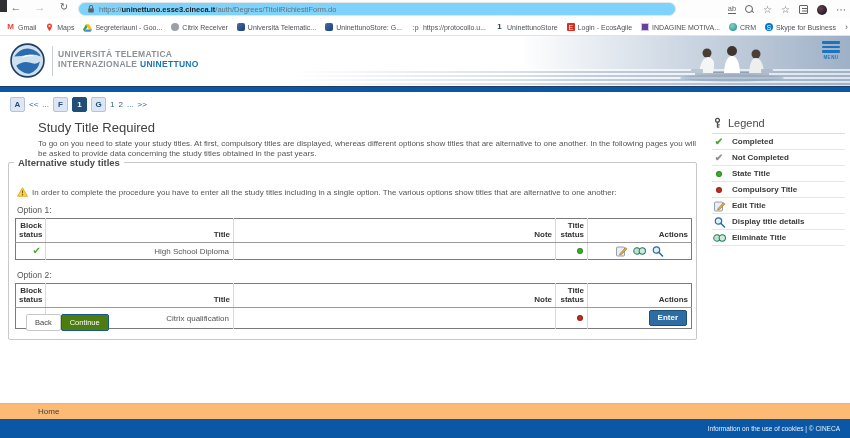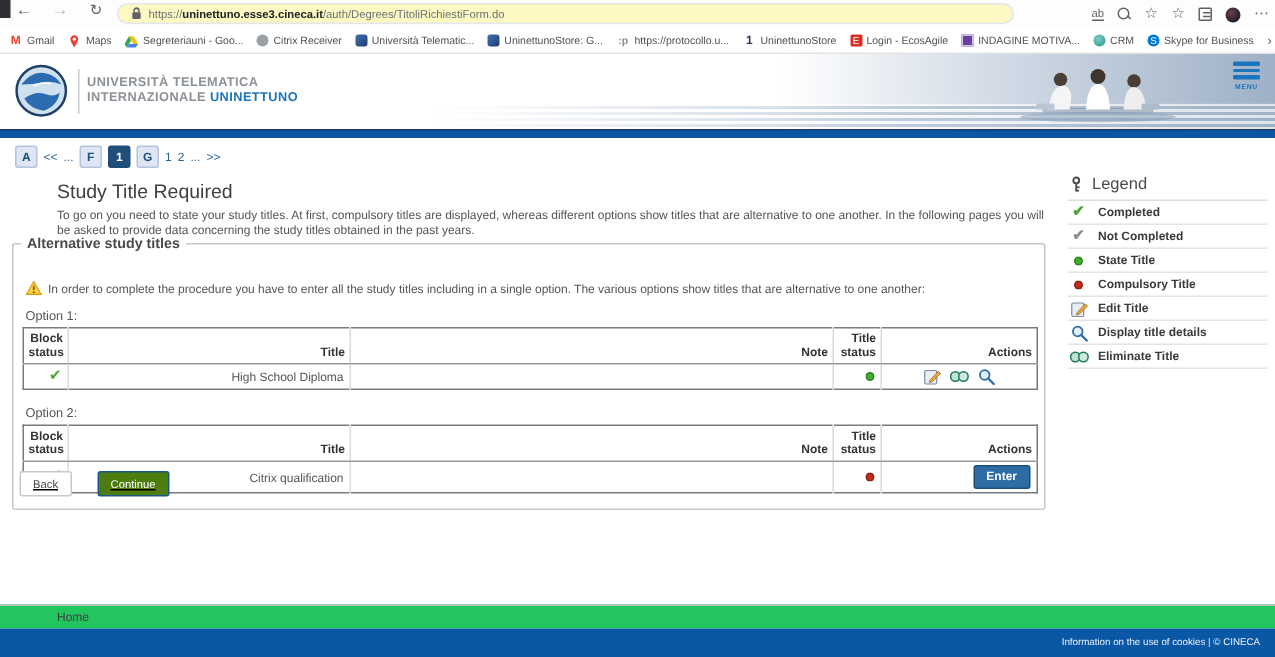--- a/index.html
+++ b/index.html
@@ -7,21 +7,21 @@
   body { font-family:"Liberation Sans", sans-serif; background:#fff; }
   .screen { position:relative; width:850px; height:438px; overflow:hidden; background:#fff; }
 
   
   .chrome-top { position:absolute; left:0; top:0; width:850px; height:19px; background:#fdfdfd; }
   .corner-artifact { position:absolute; left:0; top:0; width:7px; height:12px; background:#2e2e33; }
   .nav-ico { position:absolute; top:1px; font-size:11px; color:#5f6368; width:16px; text-align:center; cursor:pointer; }
   .nav-back { left:8px; }
   .nav-fwd { left:32px; color:#b6b9bd; }
   .nav-refresh { left:56px; font-size:10px; }
-  .addressbar { position:absolute; left:78px; top:2px; width:598px; height:14px; background:#fef9c3; border:1px solid #e4e6e8; border-radius:7px; display:flex; align-items:center; padding:0 8px; gap:4px; }
+  .addressbar { position:absolute; left:78px; top:2px; width:598px; height:14px; background:#7dd3fc; border:1px solid #e4e6e8; border-radius:7px; display:flex; align-items:center; padding:0 8px; gap:4px; }
   .addressbar .url { font-size:7.5px; white-space:nowrap; overflow:hidden; }
   .url-scheme, .url-path { color:#6b6f73; }
   .url-host { color:#202124; font-weight:bold; }
   .chrome-right { position:absolute; right:4px; top:0; height:19px; display:flex; align-items:center; gap:9px; }
   .cr-ico { font-size:8px; color:#5f6368; cursor:pointer; line-height:1; }
   .readaloud { font-size:7.5px; border-bottom:1px solid #5f6368; padding-bottom:1px; }
   .mini-mag { position:relative; width:9px; height:9px; }
   .mini-mag::before { content:""; position:absolute; left:0; top:0; width:6px; height:6px; border:1.2px solid #5f6368; border-radius:50%; }
   .mini-mag::after { content:""; position:absolute; left:6px; top:6px; width:3px; height:1.4px; background:#5f6368; transform:rotate(45deg); }
   .star-ico { font-size:10px; color:#5f6368; }
@@ -88,33 +88,33 @@
   .check-green { color:#4aa832; }
   .check-gray { color:#8f8f8f; }
   .dot { display:inline-block; width:6px; height:6px; border-radius:50%; border:1px solid rgba(0,0,0,.25); }
   .dot-green { background:#3fae2a; }
   .dot-red { background:#c42b1c; }
   .dot-yellow { background:#e0a800; }
   .actions-cell { display:flex; align-items:center; justify-content:center; gap:5px; }
   .act-icon { width:13px; height:12px; cursor:pointer; }
   .enter-btn { display:inline-block; background:#2e6da4; border:1px solid #204d74; color:#fff; font-size:8px; font-weight:bold; padding:2px 8px 3px 8px; border-radius:2px; cursor:pointer; }
 
-  .btn-row { position:absolute; left:13px; top:222px; display:flex; gap:17px;text-decoration:underline; }
+  .btn-row { position:absolute; left:26px; top:222px; display:flex; gap:0; }
   .btn { font-size:7.5px; padding:3px 8px; border-radius:2px; cursor:pointer; }
   .btn-back { background:#fff; border:1px solid #c9c9c9; color:#444; }
   .btn-continue { background:#4d7c0f; border:1px solid #18598f; color:#fff; }
 
   
   .legend-panel { position:absolute; left:712px; top:117px; width:133px; }
   .legend-head { display:flex; align-items:center; gap:5px; font-size:11px; color:#4a4a4a; padding-bottom:4px; border-bottom:1px solid #ddd; }
   .legend-item { display:flex; align-items:center; gap:6px; height:16px; border-bottom:1px solid #e4e4e4; font-size:8px; font-weight:bold; color:#3a3a3a; }
   .legend-item .ic { width:14px; display:flex; justify-content:center; flex:0 0 auto; }
 
   
-  .footer-gray { position:absolute; left:0; top:403px; width:850px; height:16px; background:#22c55e; border-top:1px solid #bcbcbc; display:flex; align-items:center; }
+  .footer-gray { position:absolute; left:0; top:403px; width:850px; height:16px; background:#fdba74; border-top:1px solid #bcbcbc; display:flex; align-items:center; }
   .home-link { margin-left:38px; font-size:8px; color:#3f3f3f; cursor:pointer; }
   .footer-blue { position:absolute; left:0; top:419px; width:850px; height:19px; background:#0a58a5; display:flex; align-items:center; justify-content:flex-end; }
   .cookie-text { margin-right:10px; font-size:6.5px; color:#e8f0fa; }
 </style>
 </head>
 <body>
 
 <div class="screen">
 
   <div class="chrome-top">

